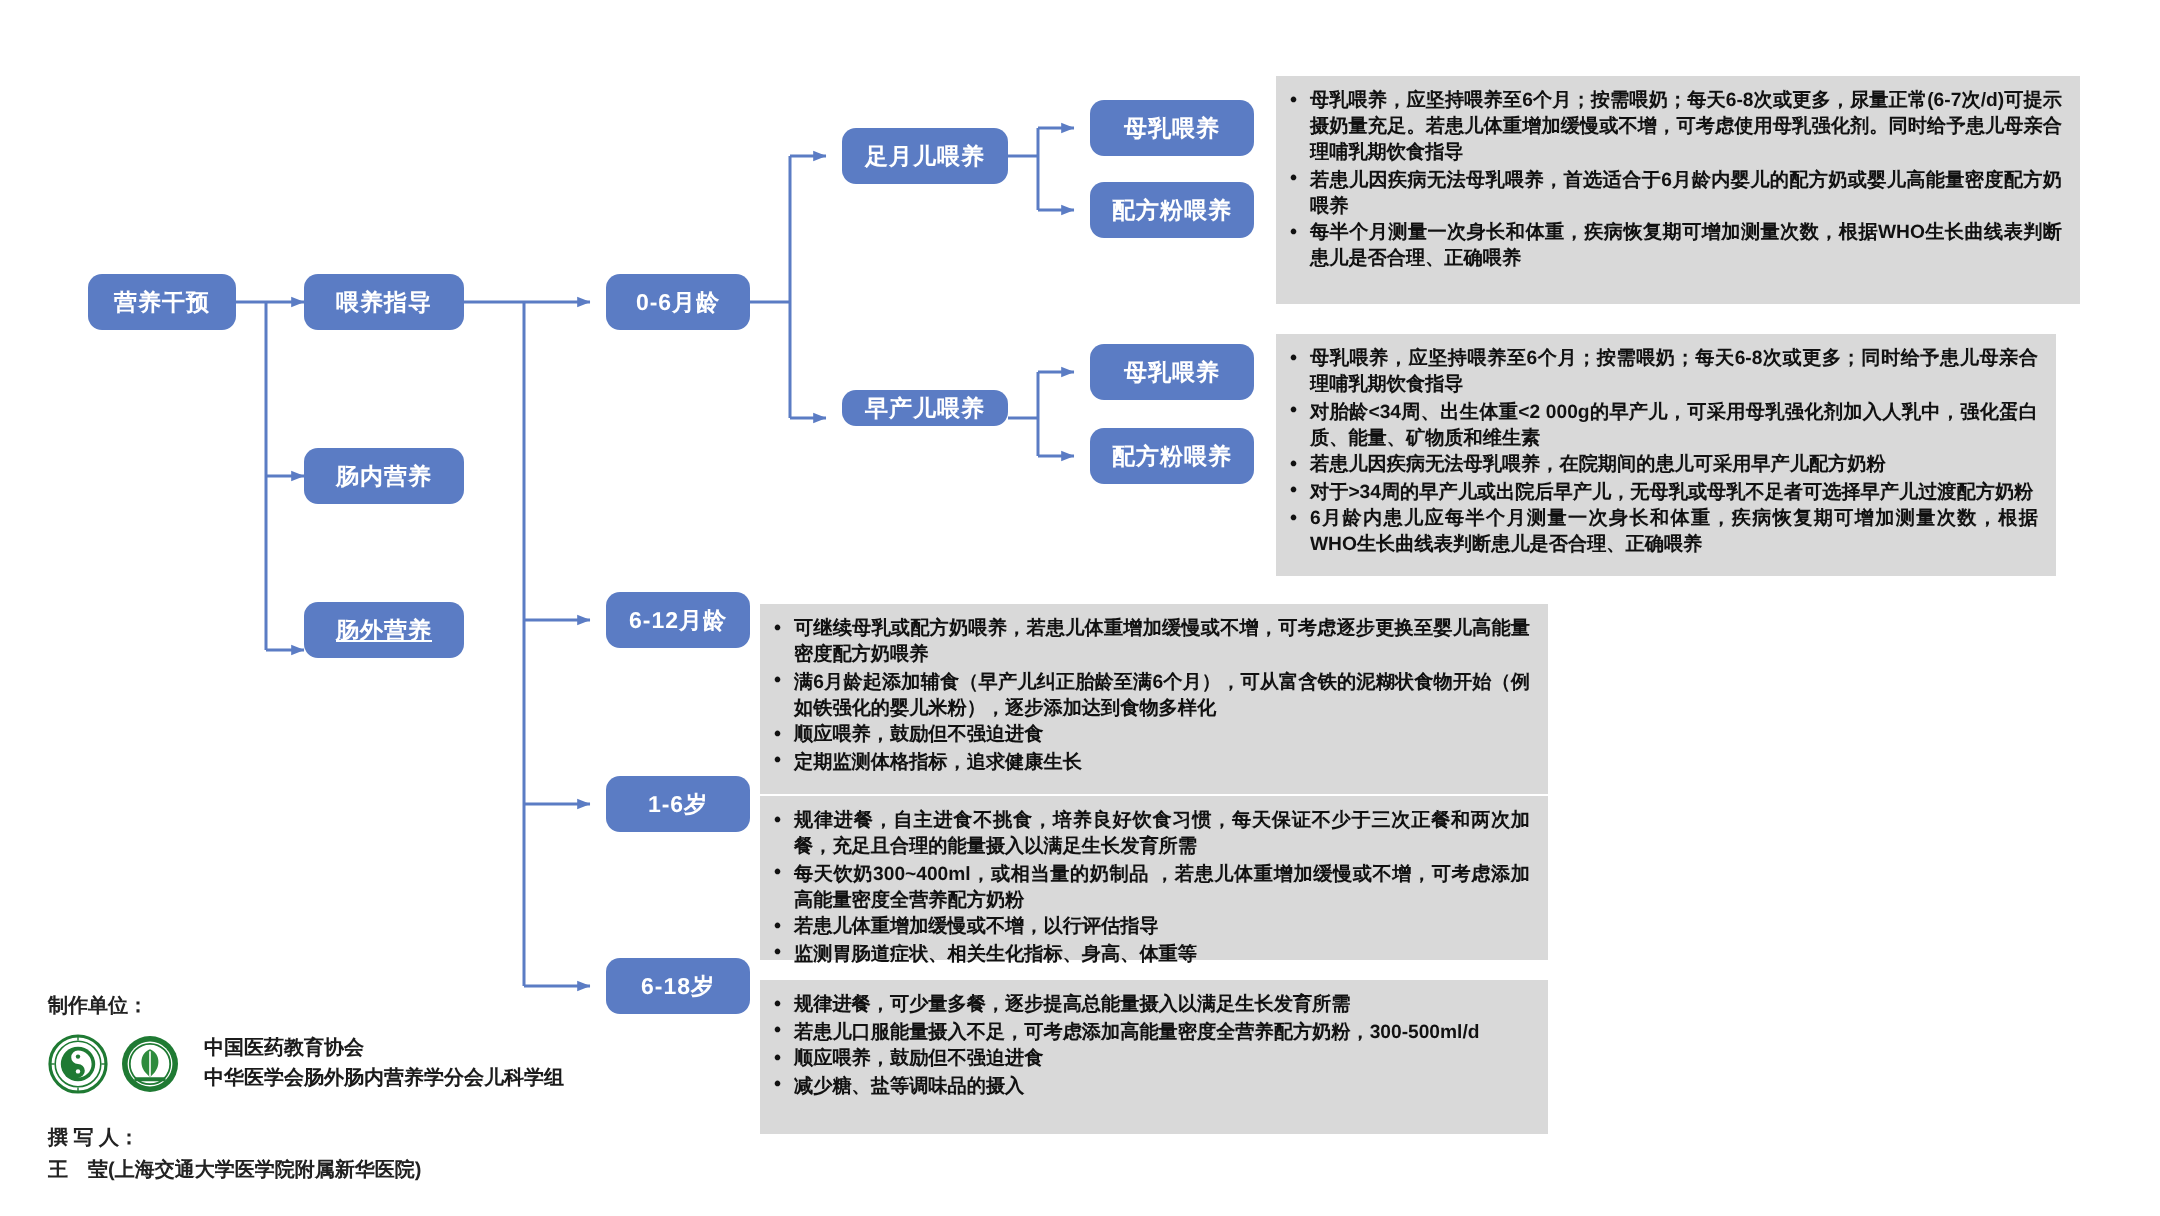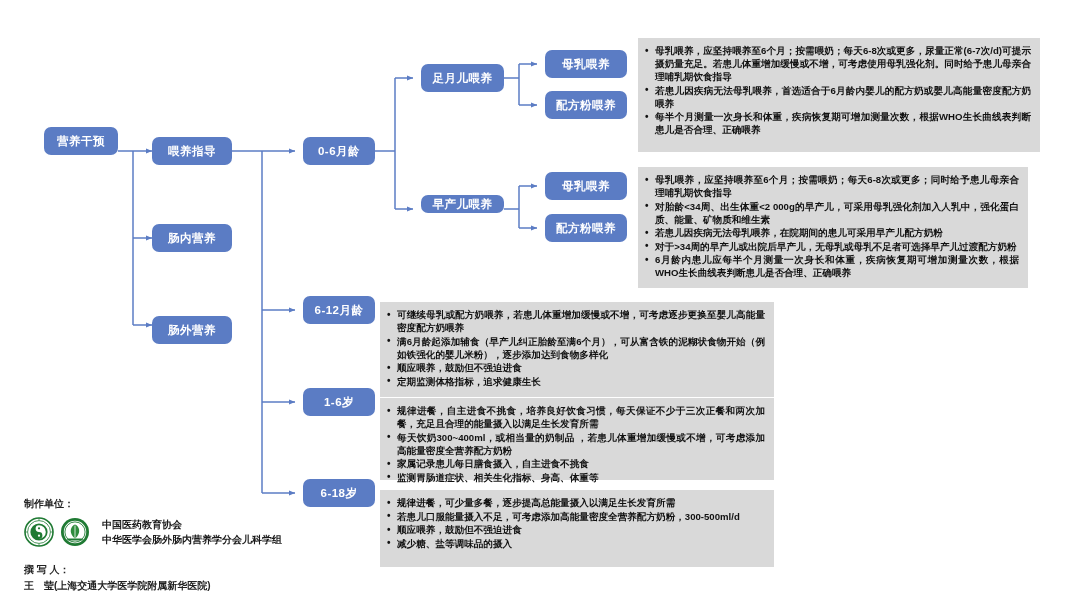--- a/index.html
+++ b/index.html
@@ -94,31 +94,31 @@
       <path d="M519,64 L537,64" marker-end="url(#ah)"></path>
       <path d="M519,105 L537,105" marker-end="url(#ah)"></path>
 
       <path d="M504,209 L519,209"></path>
       <path d="M519,186 L519,228"></path>
       <path d="M519,186 L537,186" marker-end="url(#ah)"></path>
       <path d="M519,228 L537,228" marker-end="url(#ah)"></path>
     </g>
   </svg>
 
-  <div class="node" style="left:44px; top:127px; width:74px; height:28px;">
+  <div class="node" style="left:44px; top:137px; width:74px; height:28px;">
     <span>营养干预</span>
   </div>
 
   <div class="node" style="left:152px; top:137px; width:80px; height:28px;">
     <span>喂养指导</span>
   </div>
   <div class="node" style="left:152px; top:224px; width:80px; height:28px;">
     <span>肠内营养</span>
   </div>
-  <div class="node" style="left:152px; top:316px; width:80px; height:28px;">
+  <div class="node" style="left:152px; top:301px; width:80px; height:28px;text-decoration:underline;">
     <span>肠外营养</span>
   </div>
 
   <div class="node" style="left:303px; top:137px; width:72px; height:28px;">
     <span>0-6月龄</span>
   </div>
   <div class="node" style="left:303px; top:296px; width:72px; height:28px;">
     <span>6-12月龄</span>
   </div>
   <div class="node" style="left:303px; top:388px; width:72px; height:28px;">
@@ -172,21 +172,21 @@
       <li>满6月龄起添加辅食（早产儿纠正胎龄至满6个月），可从富含铁的泥糊状食物开始（例如铁强化的婴儿米粉），逐步添加达到食物多样化</li>
       <li>顺应喂养，鼓励但不强迫进食</li>
       <li>定期监测体格指标，追求健康生长</li>
     </ul>
   </div>
 
   <div class="txtbox" style="left:380px; top:398px; width:394px; height:82px;">
     <ul>
       <li>规律进餐，自主进食不挑食，培养良好饮食习惯，每天保证不少于三次正餐和两次加餐，充足且合理的能量摄入以满足生长发育所需</li>
       <li>每天饮奶300~400ml，或相当量的奶制品 ，若患儿体重增加缓慢或不增，可考虑添加高能量密度全营养配方奶粉</li>
-      <li>家属记录患儿每日膳食摄入，自主进食不挑食</li>
+      <li>若患儿体重增加缓慢或不增，以行评估指导</li>
       <li>监测胃肠道症状、相关生化指标、身高、体重等</li>
     </ul>
   </div>
 
   <div class="txtbox" style="left:380px; top:490px; width:394px; height:77px;">
     <ul>
       <li>规律进餐，可少量多餐，逐步提高总能量摄入以满足生长发育所需</li>
       <li>若患儿口服能量摄入不足，可考虑添加高能量密度全营养配方奶粉，300-500ml/d</li>
       <li>顺应喂养，鼓励但不强迫进食</li>
       <li>减少糖、盐等调味品的摄入</li>

